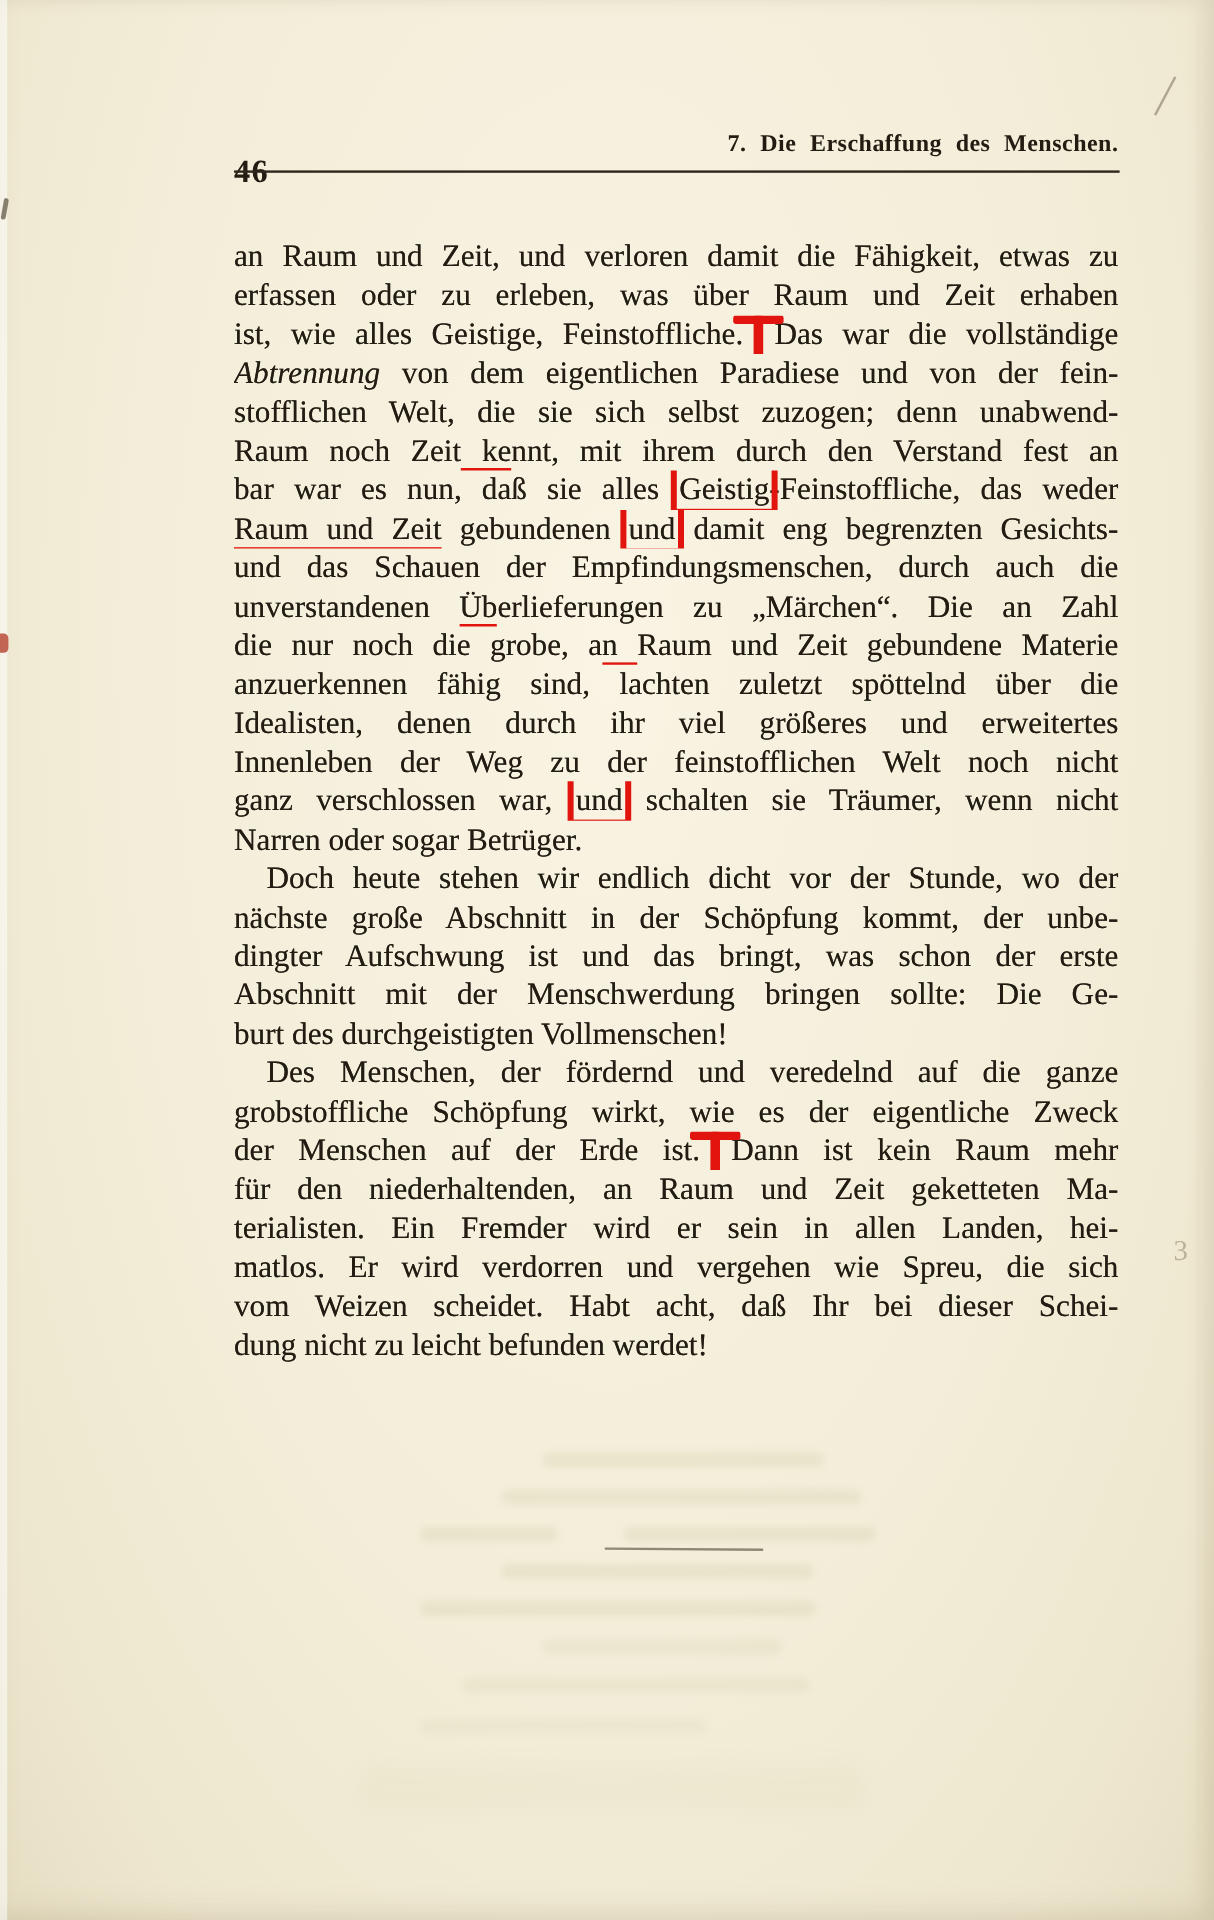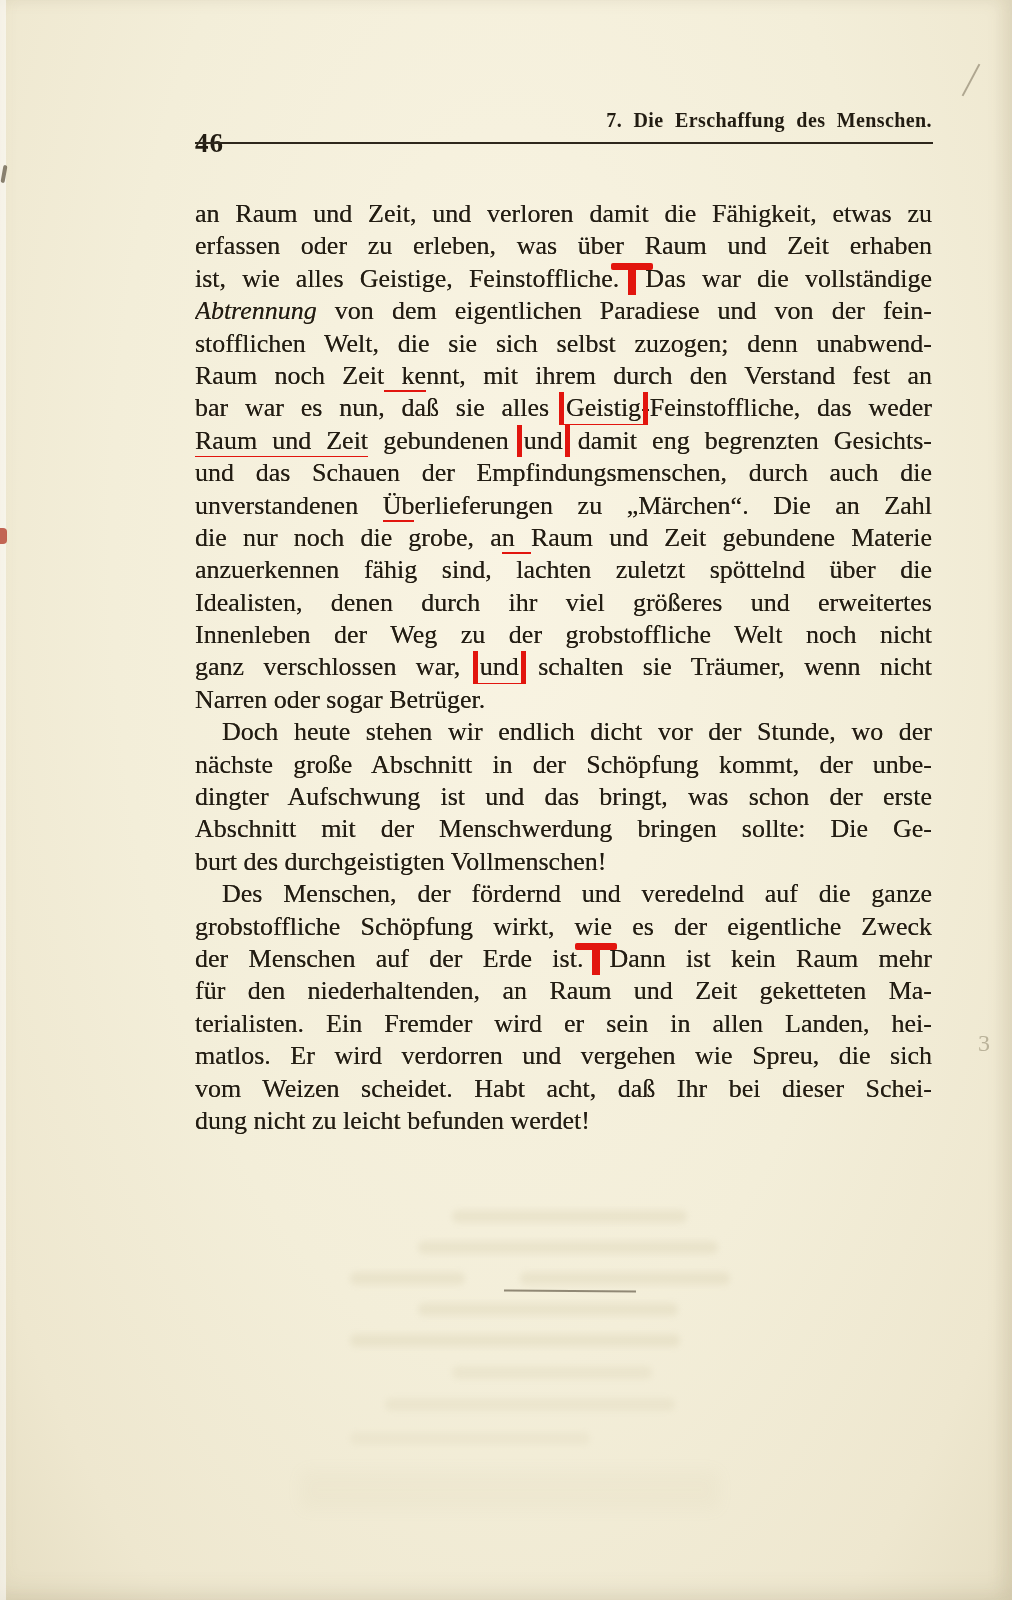--- a/index.html
+++ b/index.html
@@ -74,21 +74,21 @@
       <div class="line"><span class="italic">Abtrennung</span><span> von dem eigentlichen Paradiese und von der fein-</span></div>
       <div class="line"><span>stofflichen Welt, die sie sich selbst zuzogen; denn unabwend-</span></div>
       <div class="line"><span>Raum noch Zeit</span><span class="redul-sm"> ke</span><span>nnt, mit ihrem durch den Verstand fest an</span></div>
       <div class="line"><span>bar war es nun, daß sie alles </span><span class="boxed">Geistig</span><span>-Feinstoffliche, das weder</span></div>
       <div class="line"><span class="redul">Raum und Zeit</span><span> gebundenen </span><span class="boxed">und</span><span> damit eng begrenzten Gesichts-</span></div>
       <div class="line"><span>und das Schauen der Empfindungsmenschen, durch auch die</span></div>
       <div class="line"><span>unverstandenen </span><span class="redul-sm">Üb</span><span>erlieferungen zu „Märchen“. Die an Zahl</span></div>
       <div class="line"><span>die nur noch die grobe, a</span><span class="redul-sm">n </span><span>Raum und Zeit gebundene Materie</span></div>
       <div class="line"><span>anzuerkennen fähig sind, lachten zuletzt spöttelnd über die</span></div>
       <div class="line"><span>Idealisten, denen durch ihr viel größeres und erweitertes</span></div>
-      <div class="line"><span>Innenleben der Weg zu der grobstoffliche Welt noch nicht</span></div>
+      <div class="line"><span>Innenleben der Weg zu der feinstofflichen Welt noch nicht</span></div>
       <div class="line"><span>ganz verschlossen war, </span><span class="boxed">und</span><span> schalten sie Träumer, wenn nicht</span></div>
       <div class="line last"><span>Narren oder sogar Betrüger.</span></div>
       <div class="line indent"><span>Doch heute stehen wir endlich dicht vor der Stunde, wo der</span></div>
       <div class="line"><span>nächste große Abschnitt in der Schöpfung kommt, der unbe-</span></div>
       <div class="line"><span>dingter Aufschwung ist und das bringt, was schon der erste</span></div>
       <div class="line"><span>Abschnitt mit der Menschwerdung bringen sollte: Die Ge-</span></div>
       <div class="line last"><span>burt des durchgeistigten Vollmenschen!</span></div>
       <div class="line indent"><span>Des Menschen, der fördernd und veredelnd auf die ganze</span></div>
       <div class="line"><span>grobstoffliche Schöpfung wirkt, wie es der eigentliche Zweck</span></div>
       <div class="line"><span>der Menschen auf der Erde ist.</span><span class="gap" style="width: 26px;"><i class="ib-top"></i><i class="ib-stem"></i></span><span>Dann ist kein Raum mehr</span></div>

